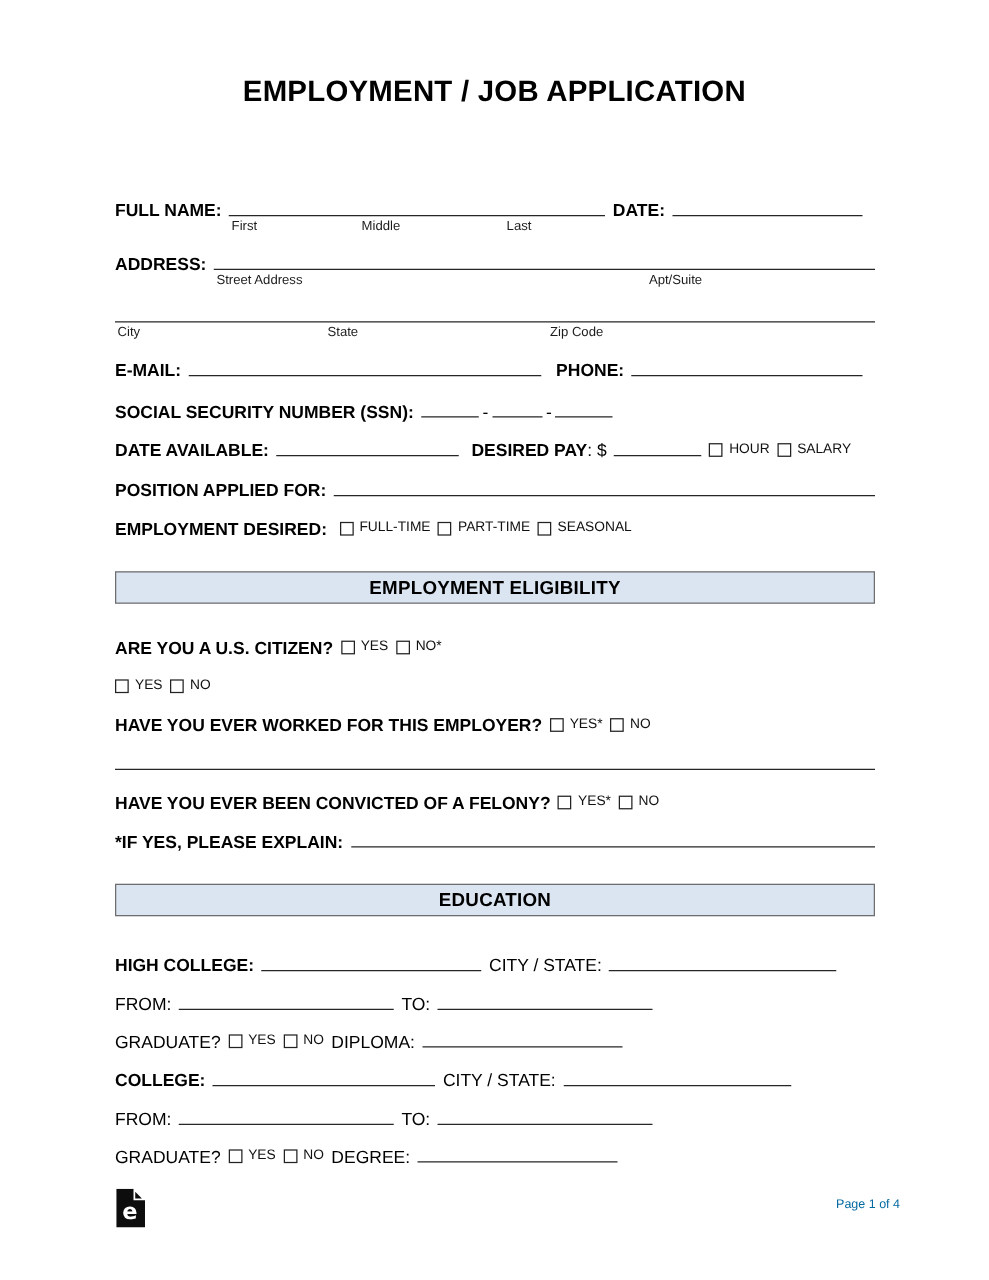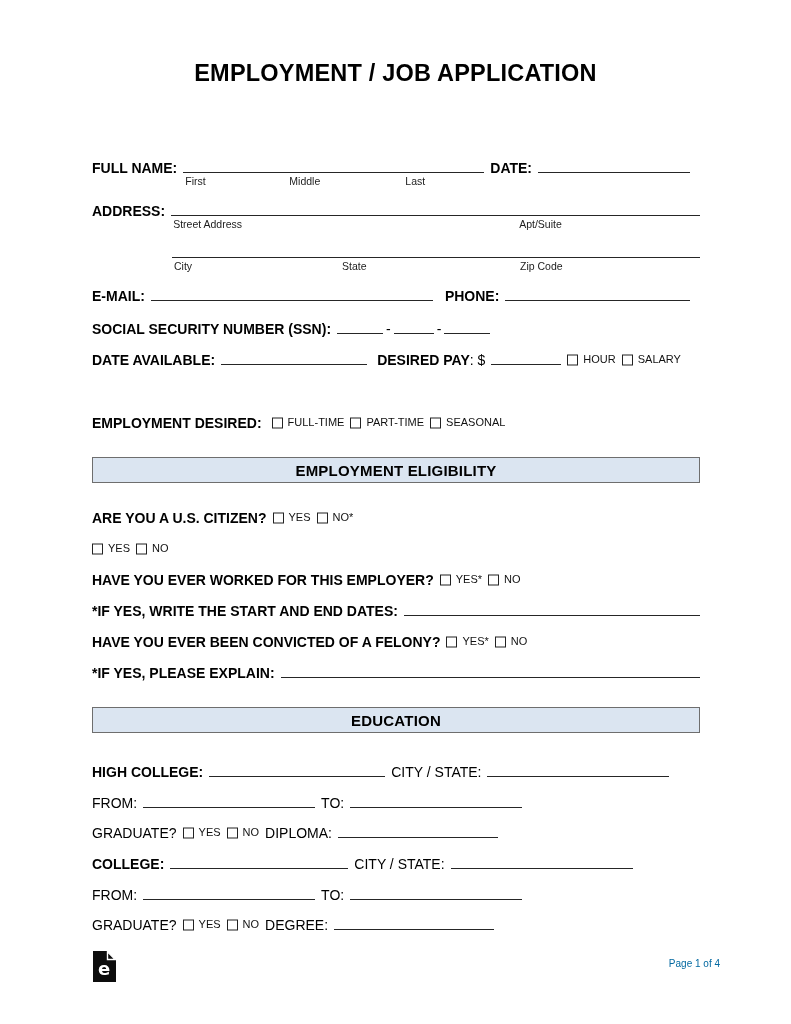--- a/index.html
+++ b/index.html
@@ -80,21 +80,21 @@
 
   <div class="row" style="top:202px">
     <span class="lbl">ADDRESS:</span>
     <span class="blank fill">
       <i class="sub" style="left:2px">Street Address</i>
       <i class="sub" style="left:348px">Apt/Suite</i>
     </span>
   </div>
 
   <div class="row" style="top:244px">
-    <span class="blank fill" style="margin-left:80px">
+    <span class="blank fill" style="">
       <i class="sub" style="left:2px">City</i>
       <i class="sub" style="left:170px">State</i>
       <i class="sub" style="left:348px">Zip Code</i>
     </span>
   </div>
 
   <div class="row pr10" style="top:287px">
     <span class="lbl">E-MAIL:</span>
     <span class="blank" style="width:282px"></span>
     <span class="lbl" style="margin-left:6px">PHONE:</span>
@@ -123,20 +123,24 @@
     <span class="opt" style="margin-left:0">
       <span class="box"></span>
       <span>HOUR</span>
     </span>
     <span class="opt">
       <span class="box"></span>
       <span>SALARY</span>
     </span>
   </div>
 
+  <div class="row" style="top:383px">
+    <span class="lbl">POSITION APPLIED FOR:</span>
+    <span class="blank fill"></span>
+  </div>
 
   <div class="row" style="top:414px">
     <span class="lbl">EMPLOYMENT DESIRED:</span>
     <span class="opt" style="margin-left:4px">
       <span class="box"></span>
       <span>FULL-TIME</span>
     </span>
     <span class="opt">
       <span class="box"></span>
       <span>PART-TIME</span>
@@ -180,21 +184,20 @@
       <span class="box"></span>
       <span>YES*</span>
     </span>
     <span class="opt">
       <span class="box"></span>
       <span>NO</span>
     </span>
   </div>
 
   <div class="row" style="top:602px">
-    <span class="lbl">*IF YES, WRITE THE START AND END DATES:</span>
     <span class="blank fill"></span>
   </div>
 
   <div class="row" style="top:633px">
     <span class="lbl">HAVE YOU EVER BEEN CONVICTED OF A FELONY?</span>
     <span class="opt">
       <span class="box"></span>
       <span>YES*</span>
     </span>
     <span class="opt">

